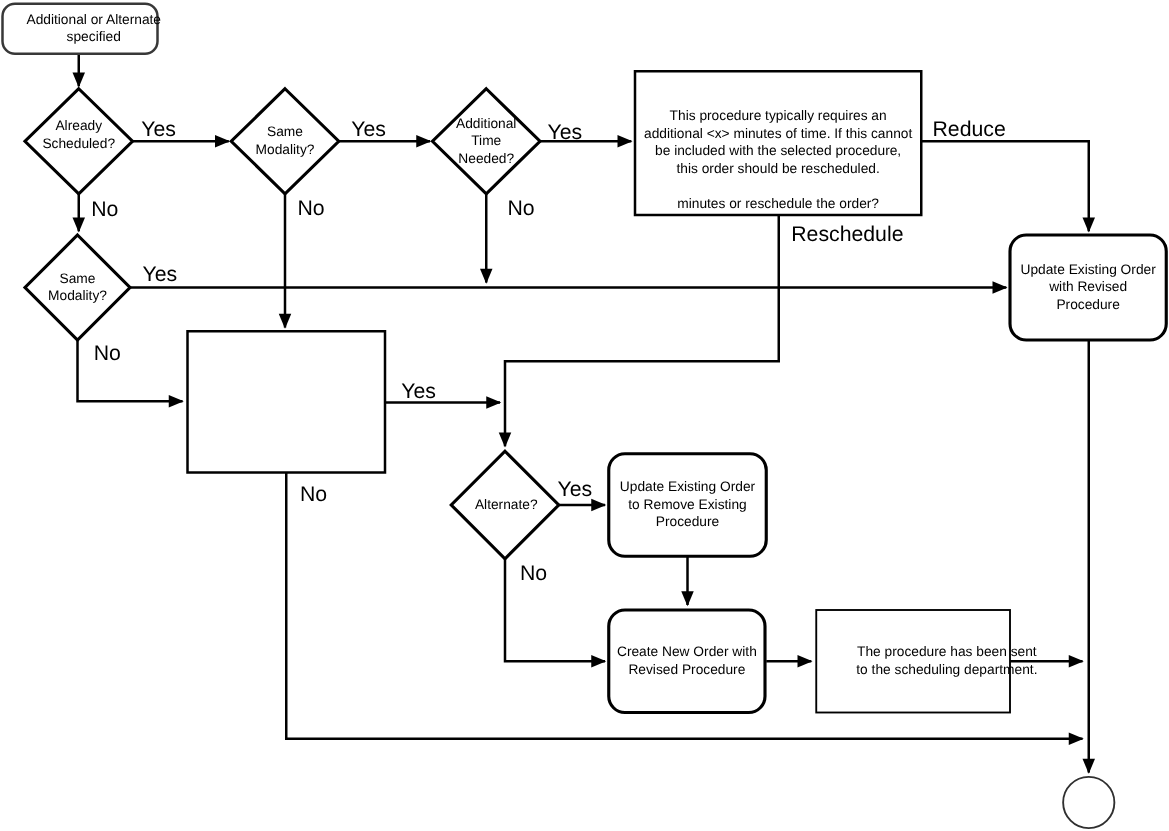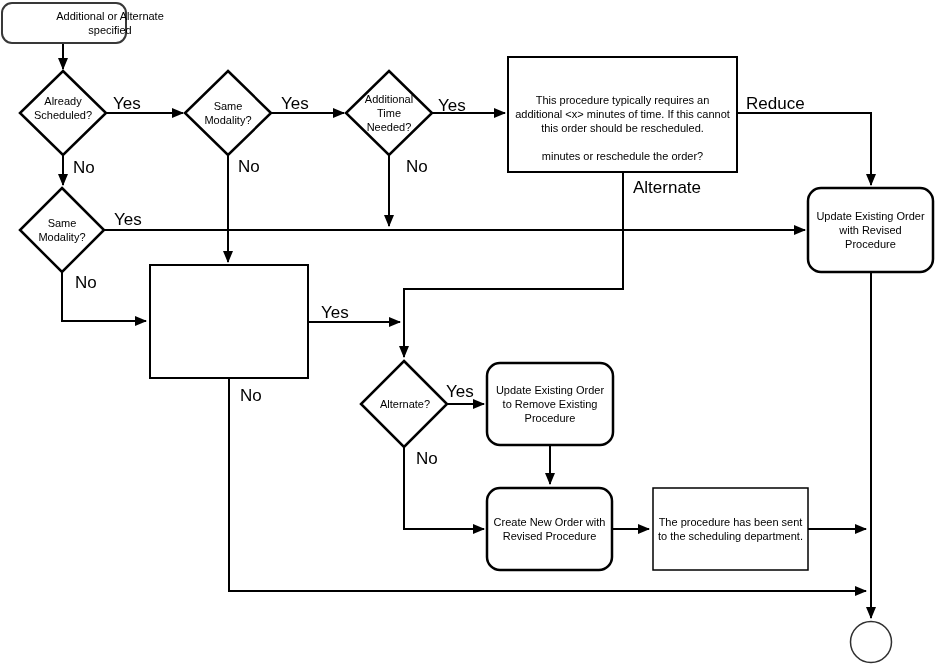--- a/index.html
+++ b/index.html
@@ -63,40 +63,41 @@
       <polygon points="62,188 104,230 62,272 20,230" stroke="#000" stroke-width="2.5"></polygon>
       <rect x="150" y="265" width="158" height="113" stroke="#000" stroke-width="2"></rect>
       <polygon points="404,361 447,404 404,447 361,404" stroke="#000" stroke-width="2.5"></polygon>
       <rect x="487" y="363" width="126" height="82" rx="13" stroke="#000" stroke-width="2.5"></rect>
       <rect x="487" y="488" width="125" height="82" rx="13" stroke="#000" stroke-width="2.5"></rect>
       <rect x="653" y="488" width="155" height="82" stroke="#000" stroke-width="1.5"></rect>
       <circle cx="871" cy="642" r="20.5" stroke="#303030" stroke-width="1.5"></circle>
     </g>
   </svg>
 
-  <div class="txt" style="left:2px; top:3px; width:146px; height:40px;padding-left:35px;">
+  <div class="txt" style="left:2px; top:3px; width:146px; height:40px;">
       <div>Additional or Alternate</div>
       <div>specified</div>
     </div>
   <div class="txt" style="left:3px; top:94px; width:120px; height:28px;">
       <div>Already</div>
       <div>Scheduled?</div>
     </div>
   <div class="txt" style="left:168px; top:99px; width:120px; height:28px;">
       <div>Same</div>
       <div>Modality?</div>
     </div>
   <div class="txt" style="left:329px; top:92px; width:120px; height:42px;">
       <div>Additional</div>
       <div>Time</div>
       <div>Needed?</div>
     </div>
   <div class="txt" style="left:508px; top:57px; width:229px; height:141px;">
       <div>This procedure typically requires an</div>
       <div>additional &lt;x&gt; minutes of time. If this cannot</div>
+      <div>be included with the selected procedure,</div>
       <div>this order should be rescheduled.</div>
       <div></div>
       <div>minutes or reschedule the order?</div>
     </div>
   <div class="txt" style="left:808px; top:188px; width:125px; height:84px;">
       <div>Update Existing Order</div>
       <div>with Revised</div>
       <div>Procedure</div>
     </div>
   <div class="txt" style="left:2px; top:216px; width:120px; height:28px;">
@@ -108,33 +109,33 @@
     </div>
   <div class="txt" style="left:487px; top:363px; width:126px; height:82px;">
       <div>Update Existing Order</div>
       <div>to Remove Existing</div>
       <div>Procedure</div>
     </div>
   <div class="txt" style="left:487px; top:488px; width:125px; height:82px;">
       <div>Create New Order with</div>
       <div>Revised Procedure</div>
     </div>
-  <div class="txt" style="left:653px; top:488px; width:155px; height:82px;">
+  <div class="txt" style="left:653px; top:488px; width:155px; height:82px;padding-left:27px;">
       <div>The procedure has been sent</div>
       <div>to the scheduling department.</div>
     </div>
 
   <span class="elbl" style="left:113px; top:97px;">Yes</span>
   <span class="elbl" style="left:73px;  top:161px;">No</span>
   <span class="elbl" style="left:281px; top:97px;">Yes</span>
   <span class="elbl" style="left:238px; top:160px;">No</span>
   <span class="elbl" style="left:438px; top:99px;">Yes</span>
   <span class="elbl" style="left:406px; top:160px;">No</span>
   <span class="elbl" style="left:746px; top:97px;">Reduce</span>
-  <span class="elbl" style="left:633px; top:181px;">Alternate</span>
+  <span class="elbl" style="left:633px; top:181px;">Reschedule</span>
   <span class="elbl" style="left:114px; top:213px;">Yes</span>
   <span class="elbl" style="left:75px;  top:276px;">No</span>
   <span class="elbl" style="left:321px; top:306px;">Yes</span>
   <span class="elbl" style="left:240px; top:389px;">No</span>
   <span class="elbl" style="left:446px; top:385px;">Yes</span>
   <span class="elbl" style="left:416px; top:452px;">No</span>
 
 </div>
 
 </body></html>

